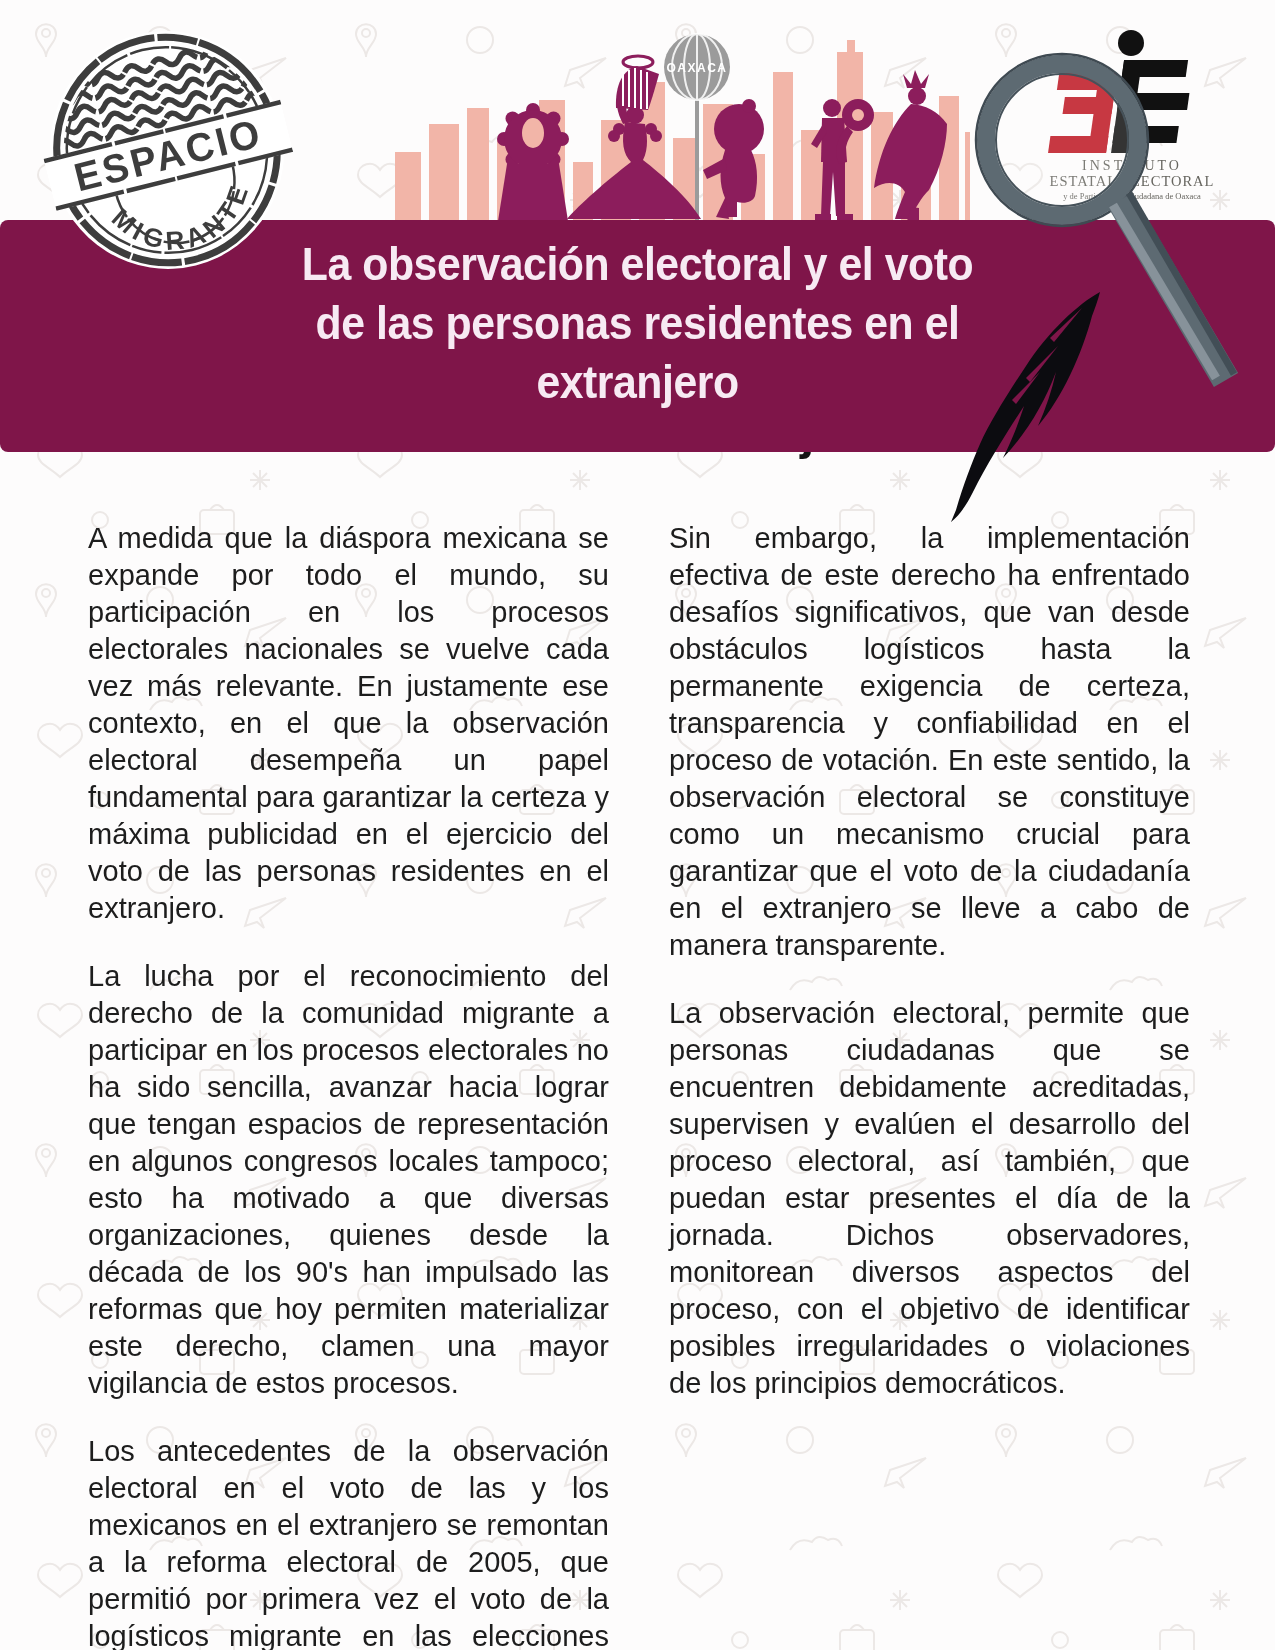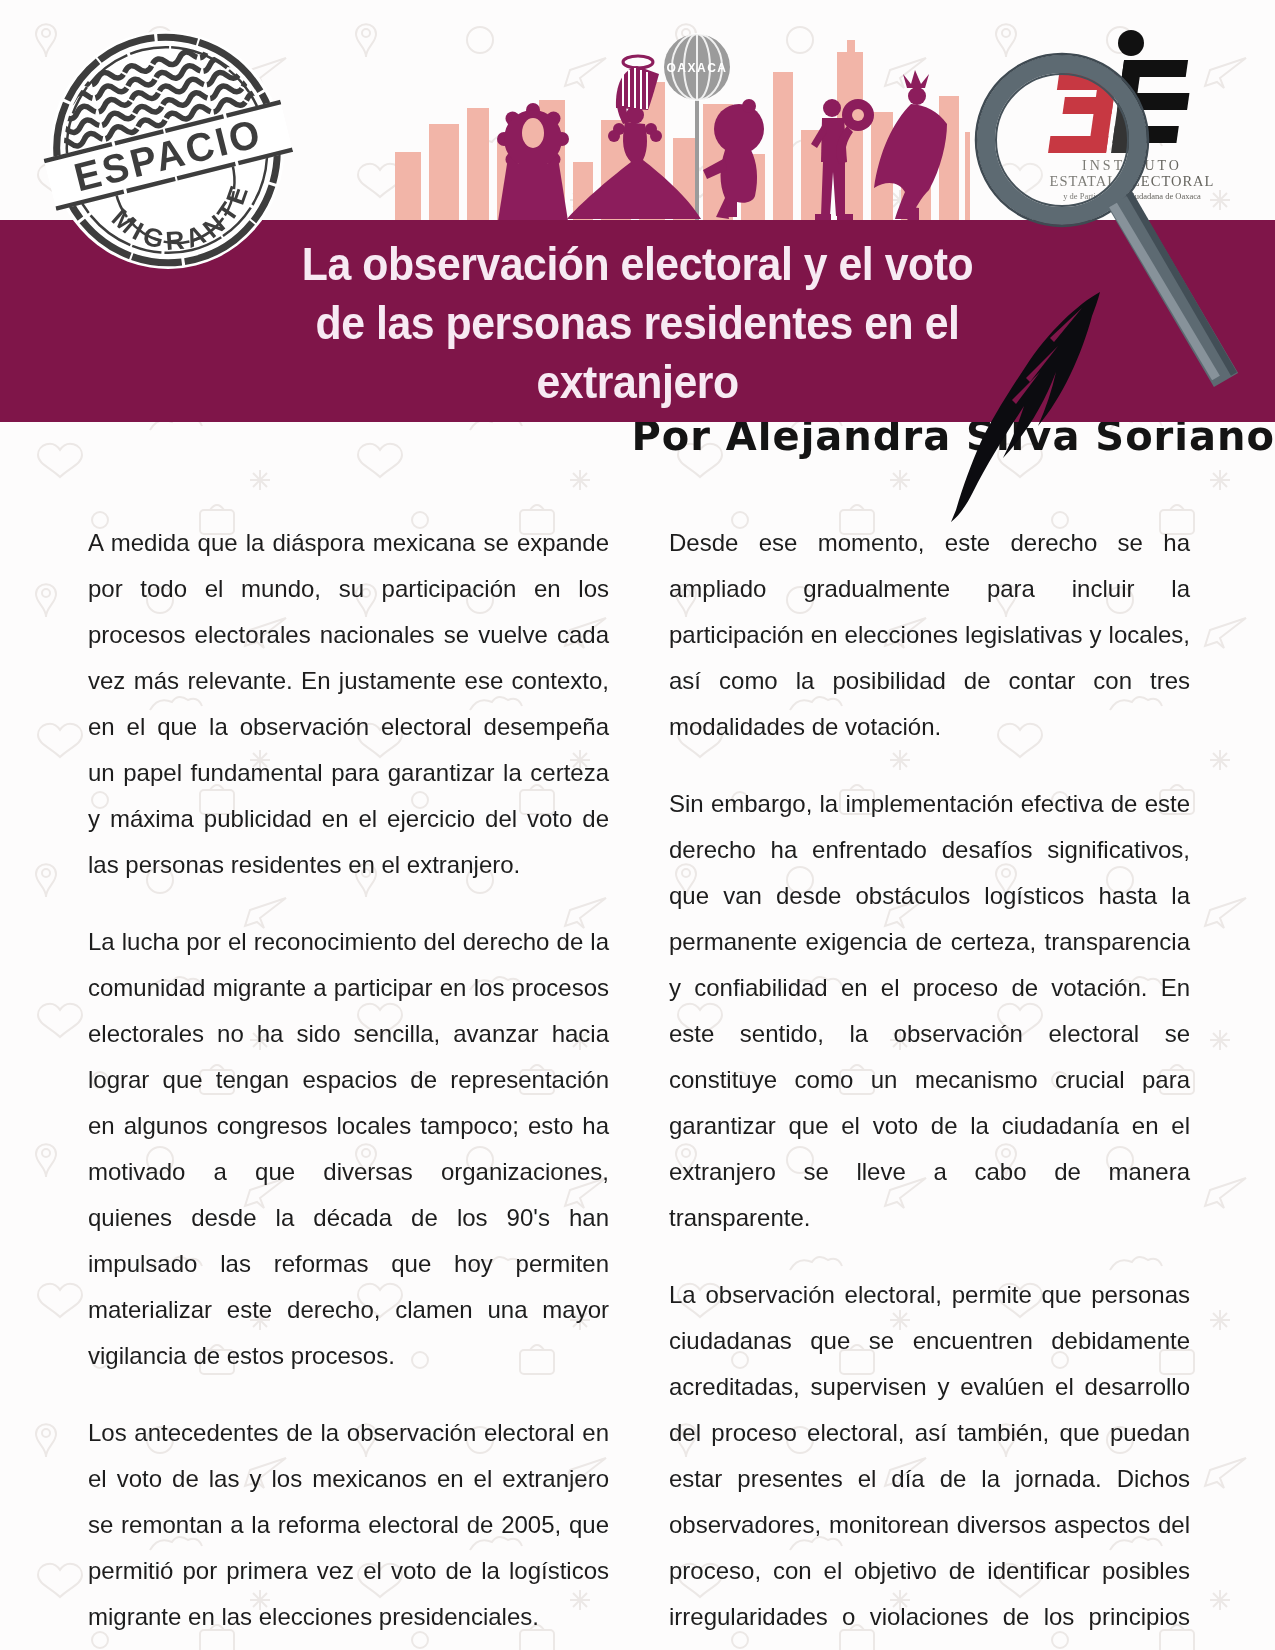--- a/index.html
+++ b/index.html
@@ -16,36 +16,36 @@
   .f-gray{fill:var(--c-globe_gray,#9B9B9B);}
   .f-banner{fill:var(--c-banner,#7F1549);}
   .ink-s{stroke:var(--c-stamp_ink,#3D3D3D);fill:none;}
   .ink-f{fill:var(--c-stamp_ink,#3D3D3D);}
   .f-red{fill:var(--c-logo_red,#BE1622);}
   .f-black{fill:var(--c-logo_black,#111);}
   .doodle-s{stroke:var(--c-doodle,#ECE8E6);fill:none;stroke-width:2;}
 
   .bg-doodles{left:0;top:0;}
 
-  .title-banner{left:0;top:220px;width:1275px;height:202px;
-                background:var(--c-banner,#7F1549);z-index:3;}
+  .title-banner{left:0;top:220px;width:1275px;height:232px;
+                background:var(--c-banner,#7F1549);z-index:3;border-radius:8px;}
   .page-title{margin:0;padding-top:15px;text-align:center;
               font-weight:700;font-size:46px;line-height:59px;letter-spacing:-0.5px;
               color:var(--c-title_text,#F7EAF3);
               transform:scaleX(.93);transform-origin:center top;}
   .title-line{display:block;}
 
   .byline{left:0;top:412px;width:1275px;text-align:right;z-index:2;
           font-family:"DejaVu Sans","Liberation Sans",sans-serif;
           font-size:40px;line-height:48px;color:var(--c-byline_text,#141414);
           letter-spacing:1px;font-weight:bold;}
 
   .content{left:88px;top:520px;width:1102px;display:flex;gap:60px;z-index:2;}
   .column{flex:1;}
-  .para{margin:0 0 31px 0;font-size:24px;line-height:46px;
+  .para{margin:0 0 31px 0;font-size:29px;line-height:37px;
         text-align:justify;color:var(--c-body_text,#1D1D1D);}
   .para:last-child{margin-bottom:8px;}
 
   .stamp{left:45px;top:28px;z-index:4;transform:rotate(-14deg);}
   .skyline{left:395px;top:12px;z-index:2;}
   .logo{left:992px;top:18px;z-index:2;}
   .magnifier{left:950px;top:28px;z-index:5;}
   .feather{left:930px;top:282px;z-index:6;}
 
   .stamp-word{font-family:"Liberation Sans",sans-serif;font-weight:700;}
@@ -256,19 +256,18 @@
     <path class="f-banner" d="M82,118 L110,90 L86,122 Z"></path>
   </svg>
 
   <div class="abs content">
     <div class="column">
       <p class="para">A medida que la diáspora mexicana se expande por todo el mundo, su participación en los procesos electorales nacionales se vuelve cada vez más relevante. En justamente ese contexto, en el que la observación electoral desempeña un papel fundamental para garantizar la certeza y máxima publicidad en el ejercicio del voto de las personas residentes en el extranjero.</p>
       <p class="para">La lucha por el reconocimiento del derecho de la comunidad migrante a participar en los procesos electorales no ha sido sencilla, avanzar hacia lograr que tengan espacios de representación en algunos congresos locales tampoco; esto ha motivado a que diversas organizaciones, quienes desde la década de los 90's han impulsado las reformas que hoy permiten materializar este derecho, clamen una mayor vigilancia de estos procesos.</p>
       <p class="para">Los antecedentes de la observación electoral en el voto de las y los mexicanos en el extranjero se remontan a la reforma electoral de 2005, que permitió por primera vez el voto de la logísticos migrante en las elecciones presidenciales.</p>
     </div>
     <div class="column">
-      <p class="para">Desde ese momento, este derecho se ha ampliado gradualmente para incluir la participación en elecciones legislativas y locales, así como la posibilidad de contar con tres modalidades de votación.</p>
       <p class="para">Sin embargo, la implementación efectiva de este derecho ha enfrentado desafíos significativos, que van desde obstáculos logísticos hasta la permanente exigencia de certeza, transparencia y confiabilidad en el proceso de votación. En este sentido, la observación electoral se constituye como un mecanismo crucial para garantizar que el voto de la ciudadanía en el extranjero se lleve a cabo de manera transparente.</p>
       <p class="para">La observación electoral, permite que personas ciudadanas que se encuentren debidamente acreditadas, supervisen y evalúen el desarrollo del proceso electoral, así también, que puedan estar presentes el día de la jornada. Dichos observadores, monitorean diversos aspectos del proceso, con el objetivo de identificar posibles irregularidades o violaciones de los principios democráticos.</p>
     </div>
   </div>
 
 </div>
 
 </body></html>

